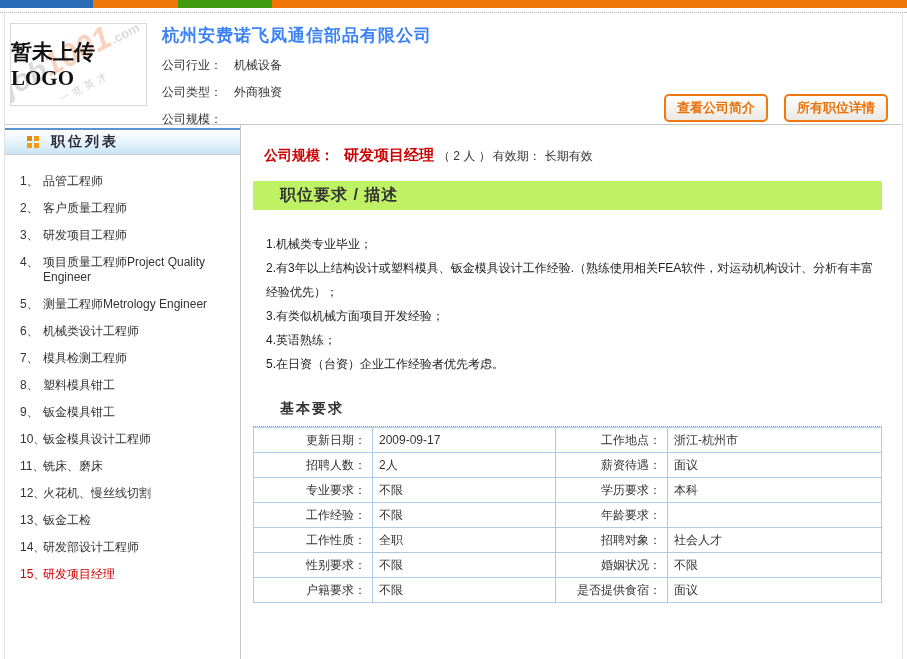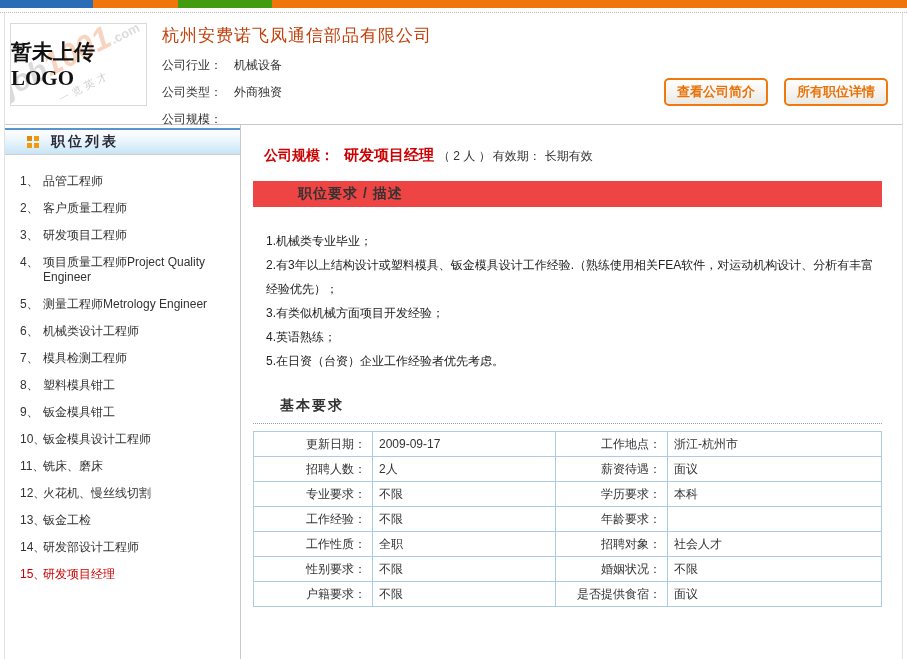--- a/index.html
+++ b/index.html
@@ -43,25 +43,25 @@
     white-space: nowrap; opacity: .55; line-height: 1;
   }
   .wm-job  { font-size: 30px; font-weight: bold; font-style: italic; color: #bfbfbf; }
   .wm-1001 { font-size: 32px; font-weight: bold; font-style: italic; color: #f3b18d; }
   .wm-com  { font-size: 13px; font-weight: bold; color: #bfbfbf; }
   .wm-sub  { position: absolute; left: 46px; top: 56px; transform: rotate(-27deg);
              font-size: 10px; color: #c4c4c4; letter-spacing: 4px; opacity: .8; }
   .logo-text { position: relative; font-size: 21px; font-weight: bold; color: #111;
                font-family: "Liberation Serif", "DejaVu Serif", serif; }
   .header-info { margin-left: 15px; padding-top: 0; }
-  .company-name { font-size: 17px; font-weight: normal; color: #c2410c; letter-spacing: 1px; margin: 3px 0 10px; }
+  .company-name { font-size: 17px; font-weight: bold; color: #3b82f6; letter-spacing: 1px; margin: 3px 0 10px; }
   .info-row { font-size: 12px; margin-bottom: 10px; color: #333; }
   .info-row .lbl { color: #333; }
   .info-row .val { margin-left: 12px; color: #333; }
-  .header-buttons { position: absolute; right: 14px; bottom: 18px; display: flex; gap: 16px; }
+  .header-buttons { position: absolute; right: 14px; bottom: 2px; display: flex; gap: 16px; }
 
   .btn {
     display: inline-block;
     border: 2px solid #f0790f;
     border-radius: 5px;
     background: linear-gradient(#ffffff, #ebe9e4);
     font-size: 13px; font-weight: bold;
     padding: 3px 11px;
     cursor: pointer;
     white-space: nowrap;
@@ -96,36 +96,36 @@
   
   .content { flex: 1; padding: 16px 20px 0 12px; }
   .job-header { font-size: 12px; margin: 5px 0 16px 11px; }
   .jh-label { color: #cc0000; font-weight: bold; font-size: 14px; }
   .jh-title { color: #cc0000; font-weight: bold; font-size: 15px; margin-left: 10px; }
   .jh-count { color: #333; margin-left: 4px; }
   .jh-valid-label { color: #333; margin-left: 2px; }
   .jh-valid { color: #333; margin-left: 4px; }
 
   .desc-bar {
-    background: #ef4444;
-    font-size: 14px; font-weight: bold; color: #333;
-    padding: 4px 0 4px 45px;
+    background: #bef264;
+    font-size: 16px; font-weight: bold; color: #333;
+    padding: 4px 0 4px 27px;
     letter-spacing: 1px;
   }
   .desc { padding: 22px 6px 0 13px; font-size: 12px; color: #222; }
   .desc .line { line-height: 24px; }
 
   .basic-title {
     margin-top: 24px;
     font-size: 14px; font-weight: bold; color: #333;
     padding: 0 0 8px 27px; letter-spacing: 2px;
     border-bottom: 1px dotted #9b9b9b;
   }
 
-  table.req { border-collapse: collapse; width: 629px; margin-top: 7px; font-size: 12px; color: #333; }
+  table.req { border-collapse: collapse; width: 629px; font-size: 12px; color: #333; }
   table.req td { border: 1px solid #abcbe8; height: 25px; padding: 2px 6px; }
   td.fl { width: 119px; text-align: right; padding-right: 7px; }
   td.fv1 { width: 183px; padding-left: 12px; }
   td.fl2 { width: 112px; text-align: right; padding-right: 7px; }
   td.fv2 { padding-left: 12px; }
 </style>
 </head>
 <body>
 
 <div class="topbar">

